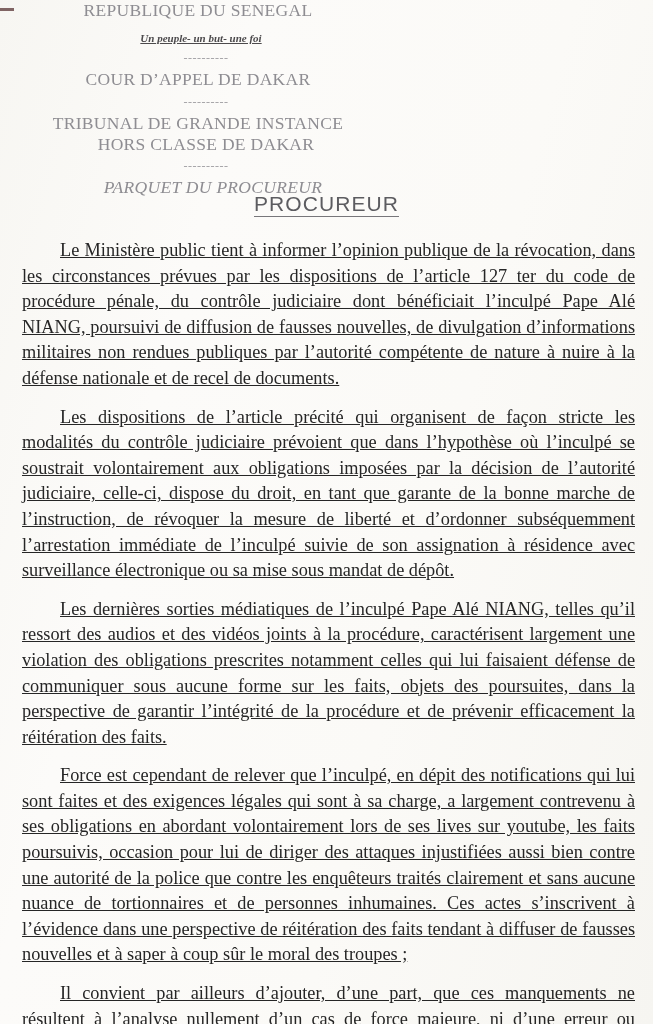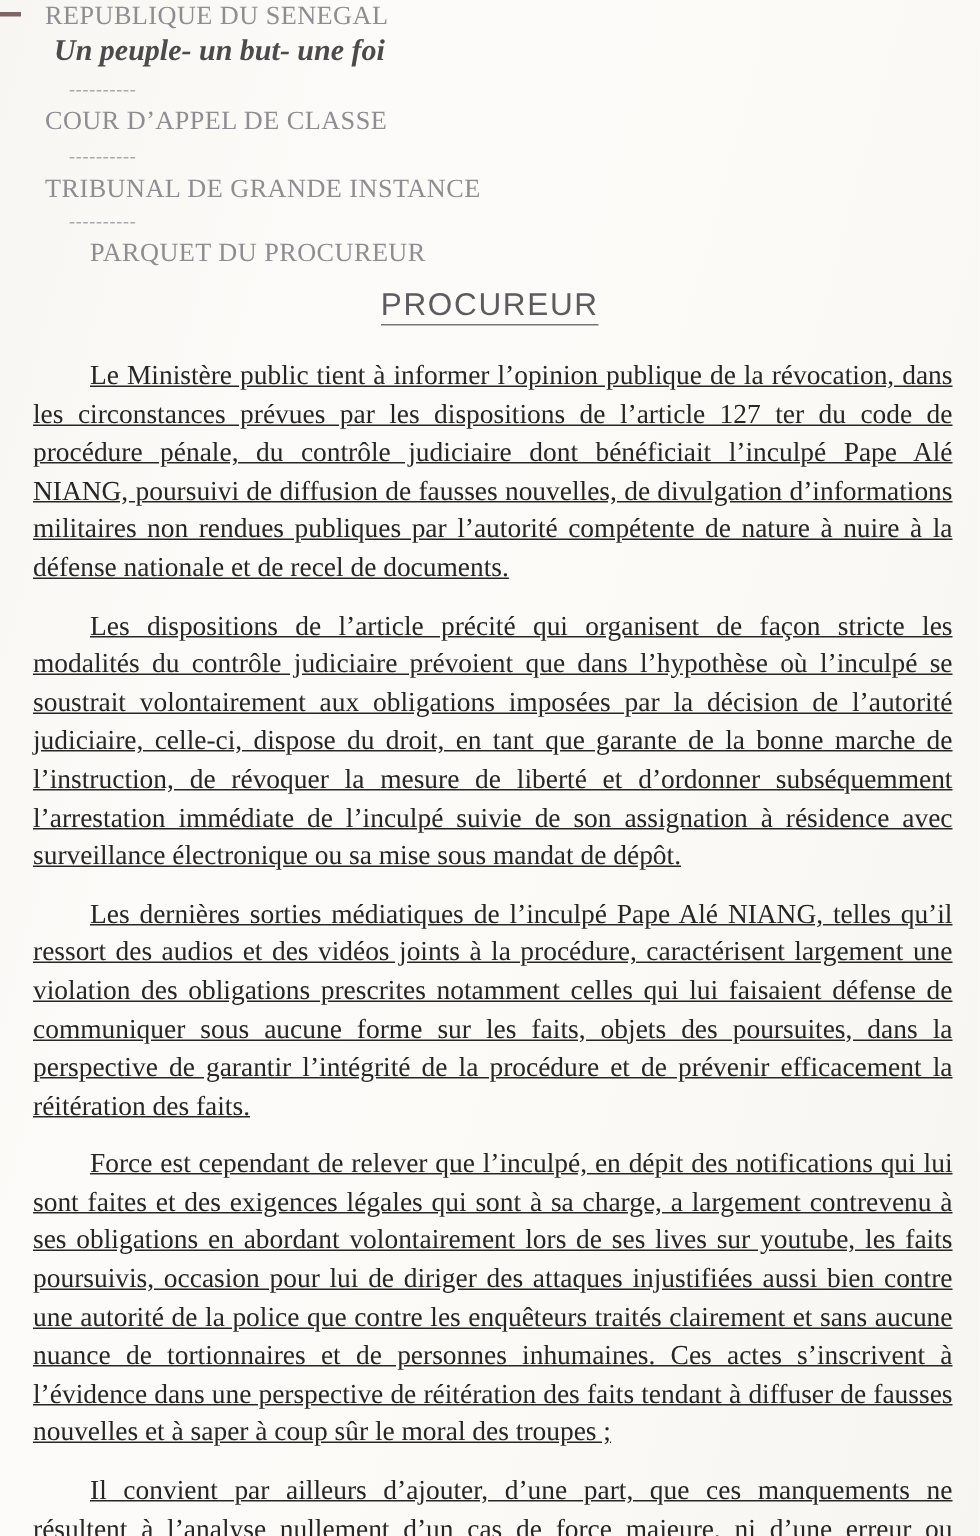--- a/index.html
+++ b/index.html
@@ -30,53 +30,54 @@
     top: 8px;
     width: 14px;
     height: 3px;
     background: #6b4a4a;
     opacity: .85;
   }
 
   
   .letterhead {
     position: absolute;
-    left: 30px;
+    left: 18px;
     top: 0px;
     width: 360px;
-    text-align: left;
+    text-align: center;
   }
   .lh-line {
     font-family: "Liberation Serif", "DejaVu Serif", serif;
     font-size: 17.5px;
     letter-spacing: .3px;
     color: #8e8d92;
     line-height: 1.22;
     white-space: nowrap;
   }
   .lh-line.two-line { line-height: 1.18; }
   .lh-motto {
-    font-size: 20px;
+    font-size: 11px;
     font-style: italic;
     font-weight: bold;
     color: #4c4a4c;
     line-height: 1.3;
-    margin-top: 0;
+    margin-top: 10px;
+    text-decoration: underline;
   }
   .lh-sep {
     font-size: 12px;
     color: #a3a2a6;
     letter-spacing: .5px;
     line-height: 1;
     margin: 6px 0 5px 0;
     font-family: "Liberation Serif", "DejaVu Serif", serif;
   }
   .lh-indent-1 { padding-left: 6px; }
   .lh-indent-2 { padding-left: 16px; }
-  .lh-indent-3 { padding-left: 30px; }
+  .lh-indent-3 { padding-left: 30px; font-style: italic; }
 
   
   .doc-title {
     position: absolute;
     top: 192px;
     left: 0;
     width: 653px;
     text-align: center;
   }
   .doc-title span {
@@ -116,26 +117,27 @@
   <div class="edge-mark"></div>
 
   <div class="letterhead">
 
     <div class="lh-line">REPUBLIQUE DU SENEGAL</div>
 
     <div class="lh-motto lh-indent-1">Un peuple- un but- une foi</div>
 
     <div class="lh-sep lh-indent-2">----------</div>
 
-    <div class="lh-line">COUR D’APPEL DE CLASSE</div>
+    <div class="lh-line">COUR D’APPEL DE DAKAR</div>
 
     <div class="lh-sep lh-indent-2">----------</div>
 
     <div class="lh-line two-line">TRIBUNAL DE GRANDE INSTANCE</div>
 
+    <div class="lh-line two-line lh-indent-2">HORS  CLASSE DE DAKAR</div>
 
     <div class="lh-sep lh-indent-2">----------</div>
 
     <div class="lh-line lh-indent-3">PARQUET DU PROCUREUR</div>
   </div>
 
   <div class="doc-title">
     <span>PROCUREUR</span>
   </div>
 

